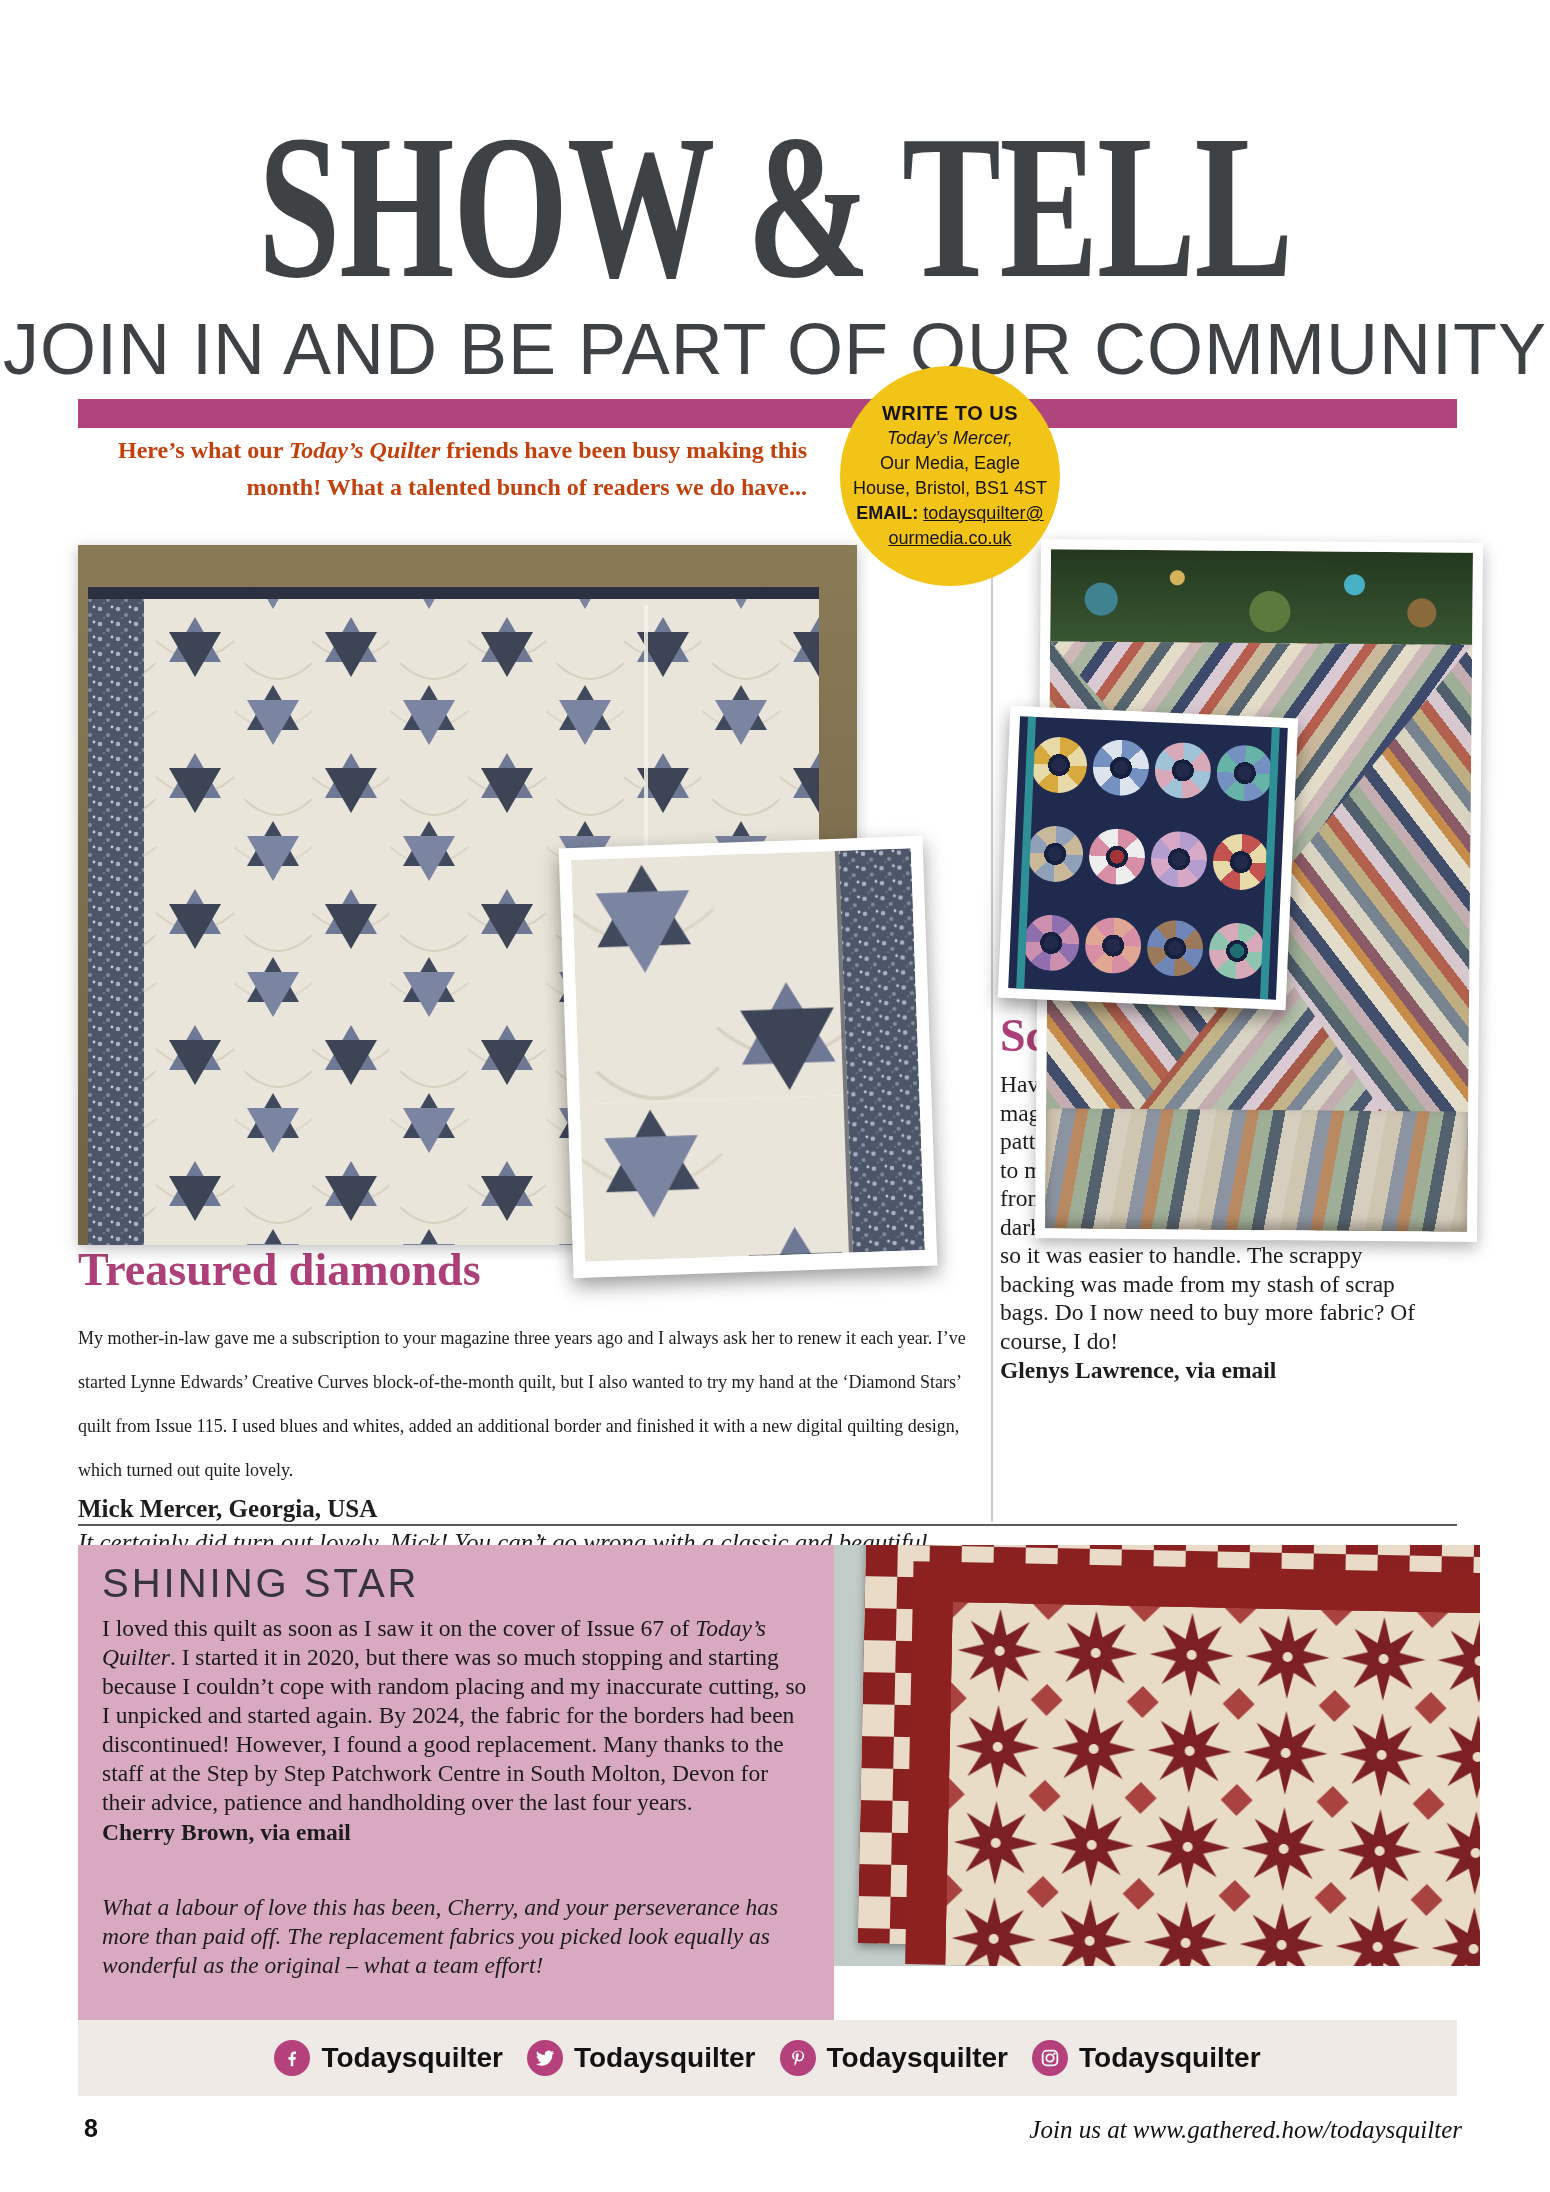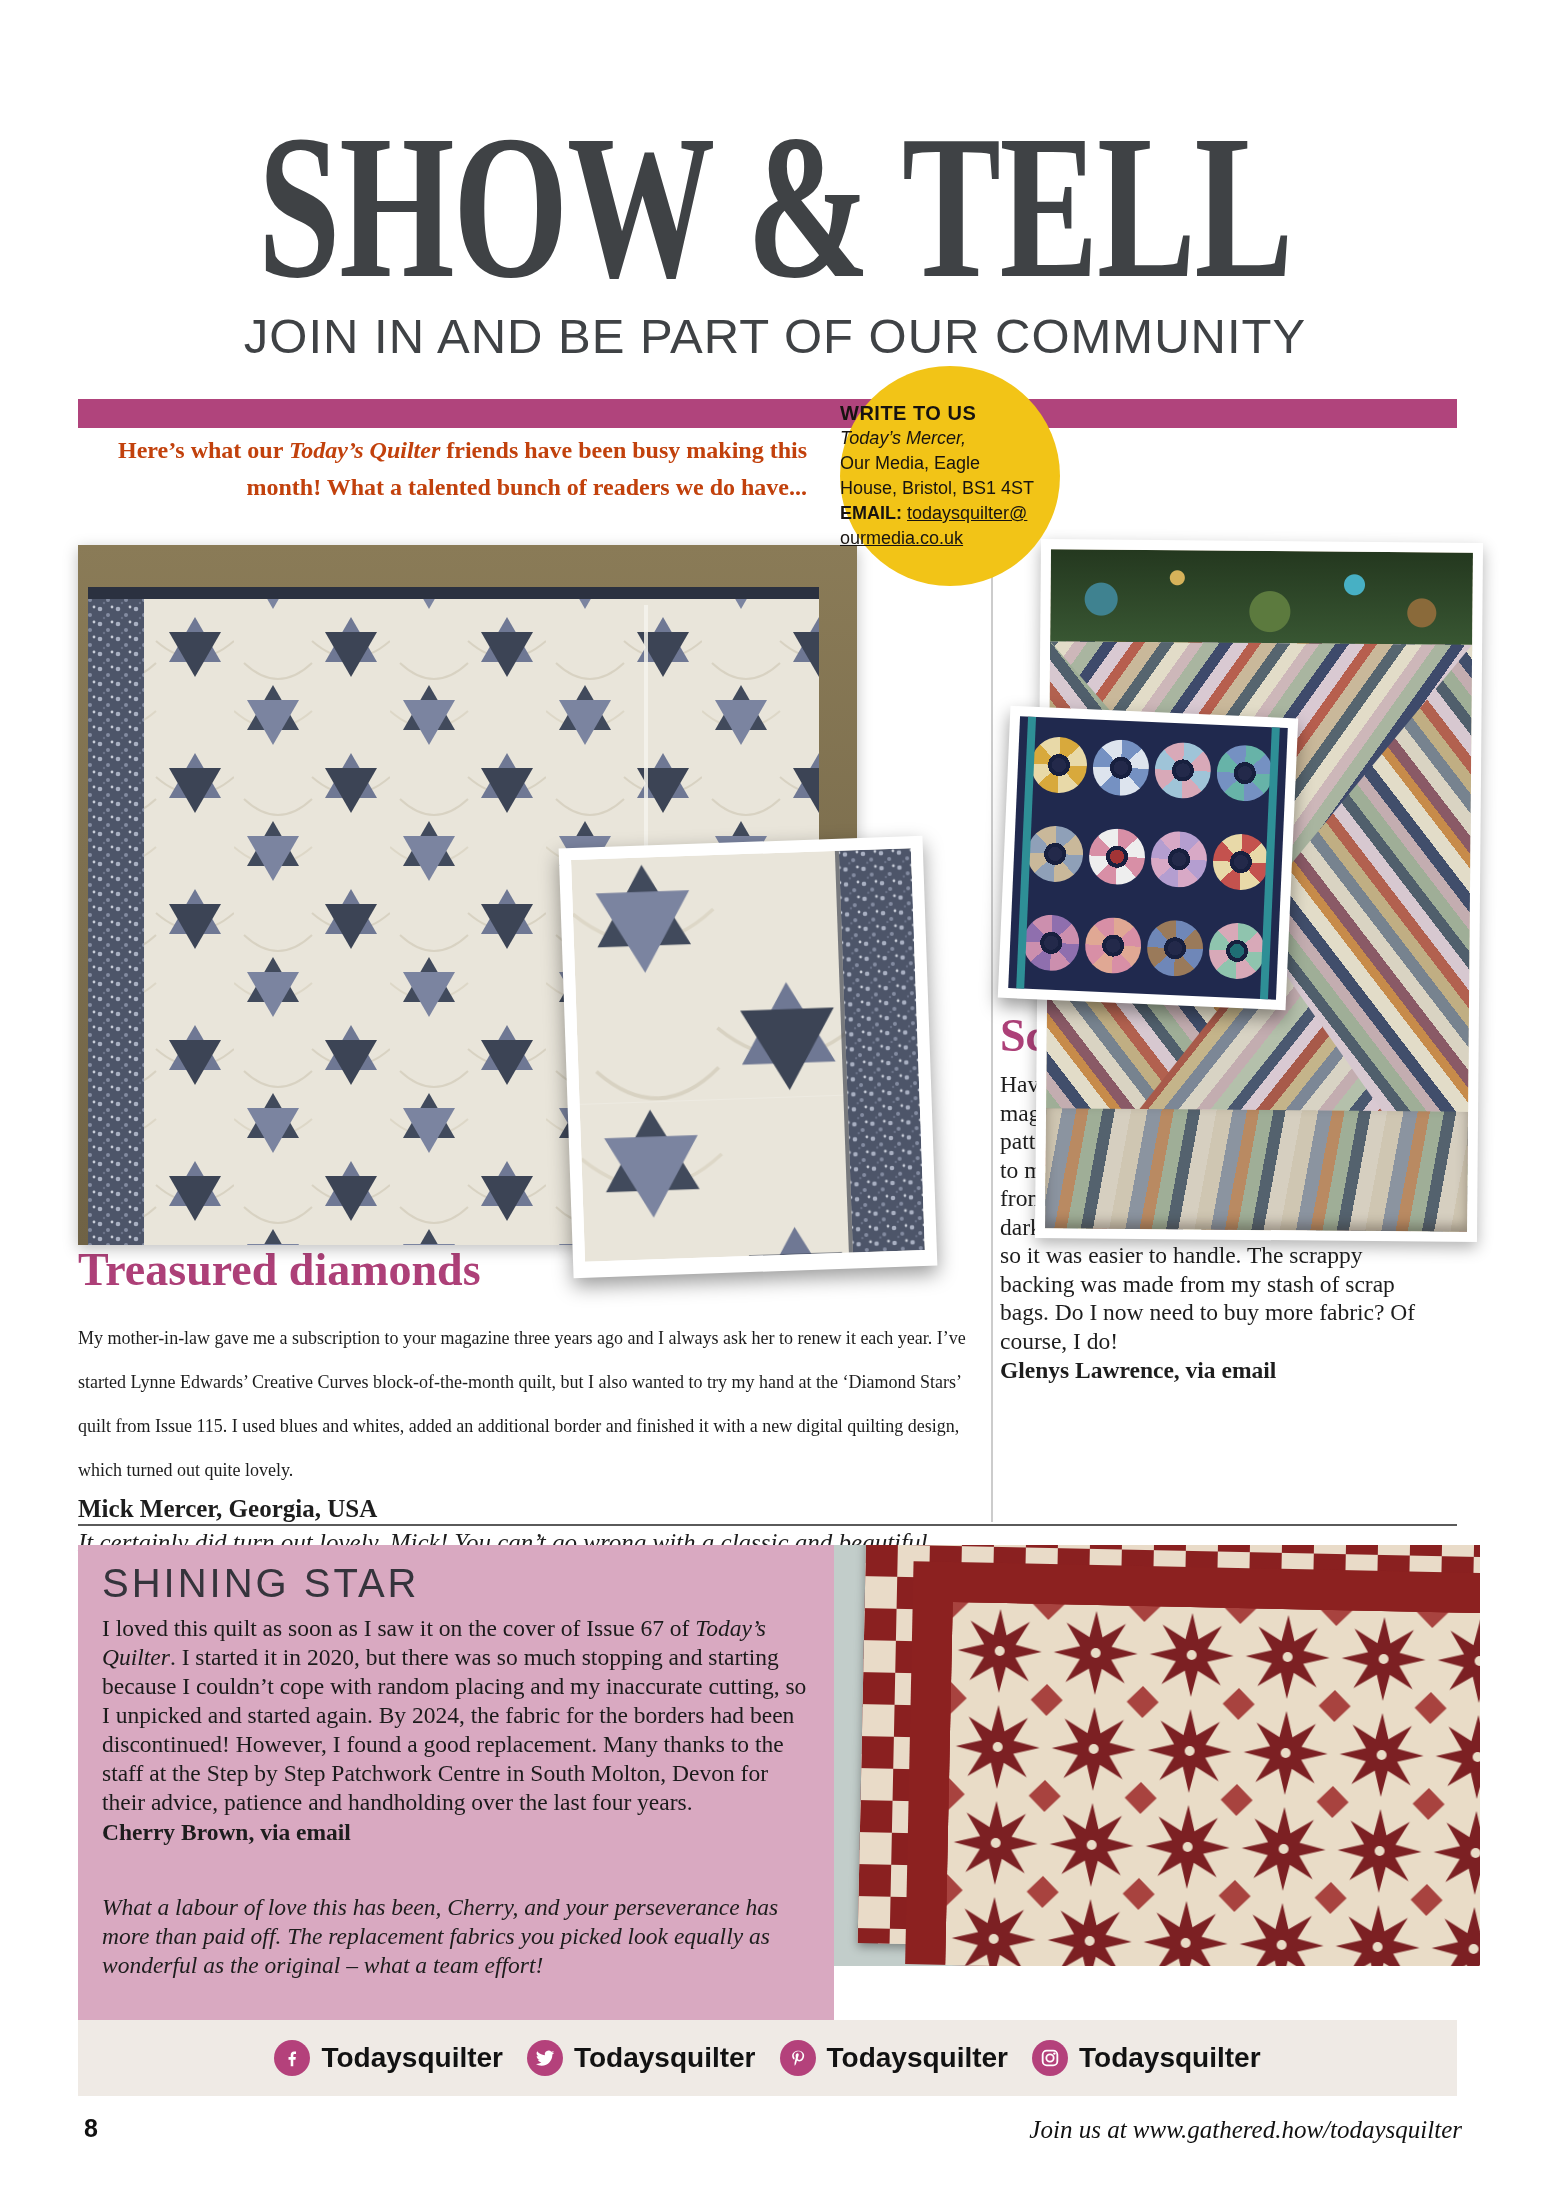--- a/index.html
+++ b/index.html
@@ -6,31 +6,31 @@
   #page{position:relative;width:1550px;height:2192px;background:#fff;overflow:hidden;
         font-family:"Liberation Serif",serif;color:#1d1d1d;}
   .abs{position:absolute;}
 
   
   .title{top:100px;left:0;width:100%;text-align:center;font-weight:bold;
          font-size:206px;line-height:1.04;color:var(--title_gray);
          transform:scaleX(.72);letter-spacing:-2px;}
   .subtitle{top:308px;left:0;width:100%;text-align:center;
             font-family:"Liberation Sans",sans-serif;font-weight:400;
-            font-size:49px;color:var(--title_gray);white-space:nowrap;letter-spacing:1px;}
+            font-size:72px;color:var(--title_gray);white-space:nowrap;letter-spacing:1px;}
   .bar{left:78px;top:399px;width:1379px;height:29px;background:var(--magenta);}
 
   .intro{left:95px;top:432px;width:712px;text-align:right;font-weight:bold;
          font-size:24px;line-height:37px;color:#c2410c;}
   .intro i{font-weight:bold;}
 
   
   .circle{left:840px;top:366px;width:220px;height:220px;border-radius:50%;
           background:var(--yellow);z-index:9;display:flex;flex-direction:column;
-          align-items:flex-start;justify-content:center;text-align:center;
+          align-items:center;justify-content:center;text-align:center;
           font-family:"Liberation Sans",sans-serif;font-size:18px;line-height:25px;color:#171310;}
   .circle .wlabel{font-weight:bold;font-size:20px;letter-spacing:.5px;}
   .circle .pub{font-style:italic;}
   .circle .em b{font-weight:bold;}
   .circle .u{text-decoration:underline;}
 
   
   .photo{box-shadow:0 4px 14px rgba(0,0,0,.25);}
   .main-photo{left:78px;top:545px;width:779px;height:700px;z-index:1;}
   .inset-photo{left:566px;top:842px;background:#fff;padding:12px;z-index:4;

